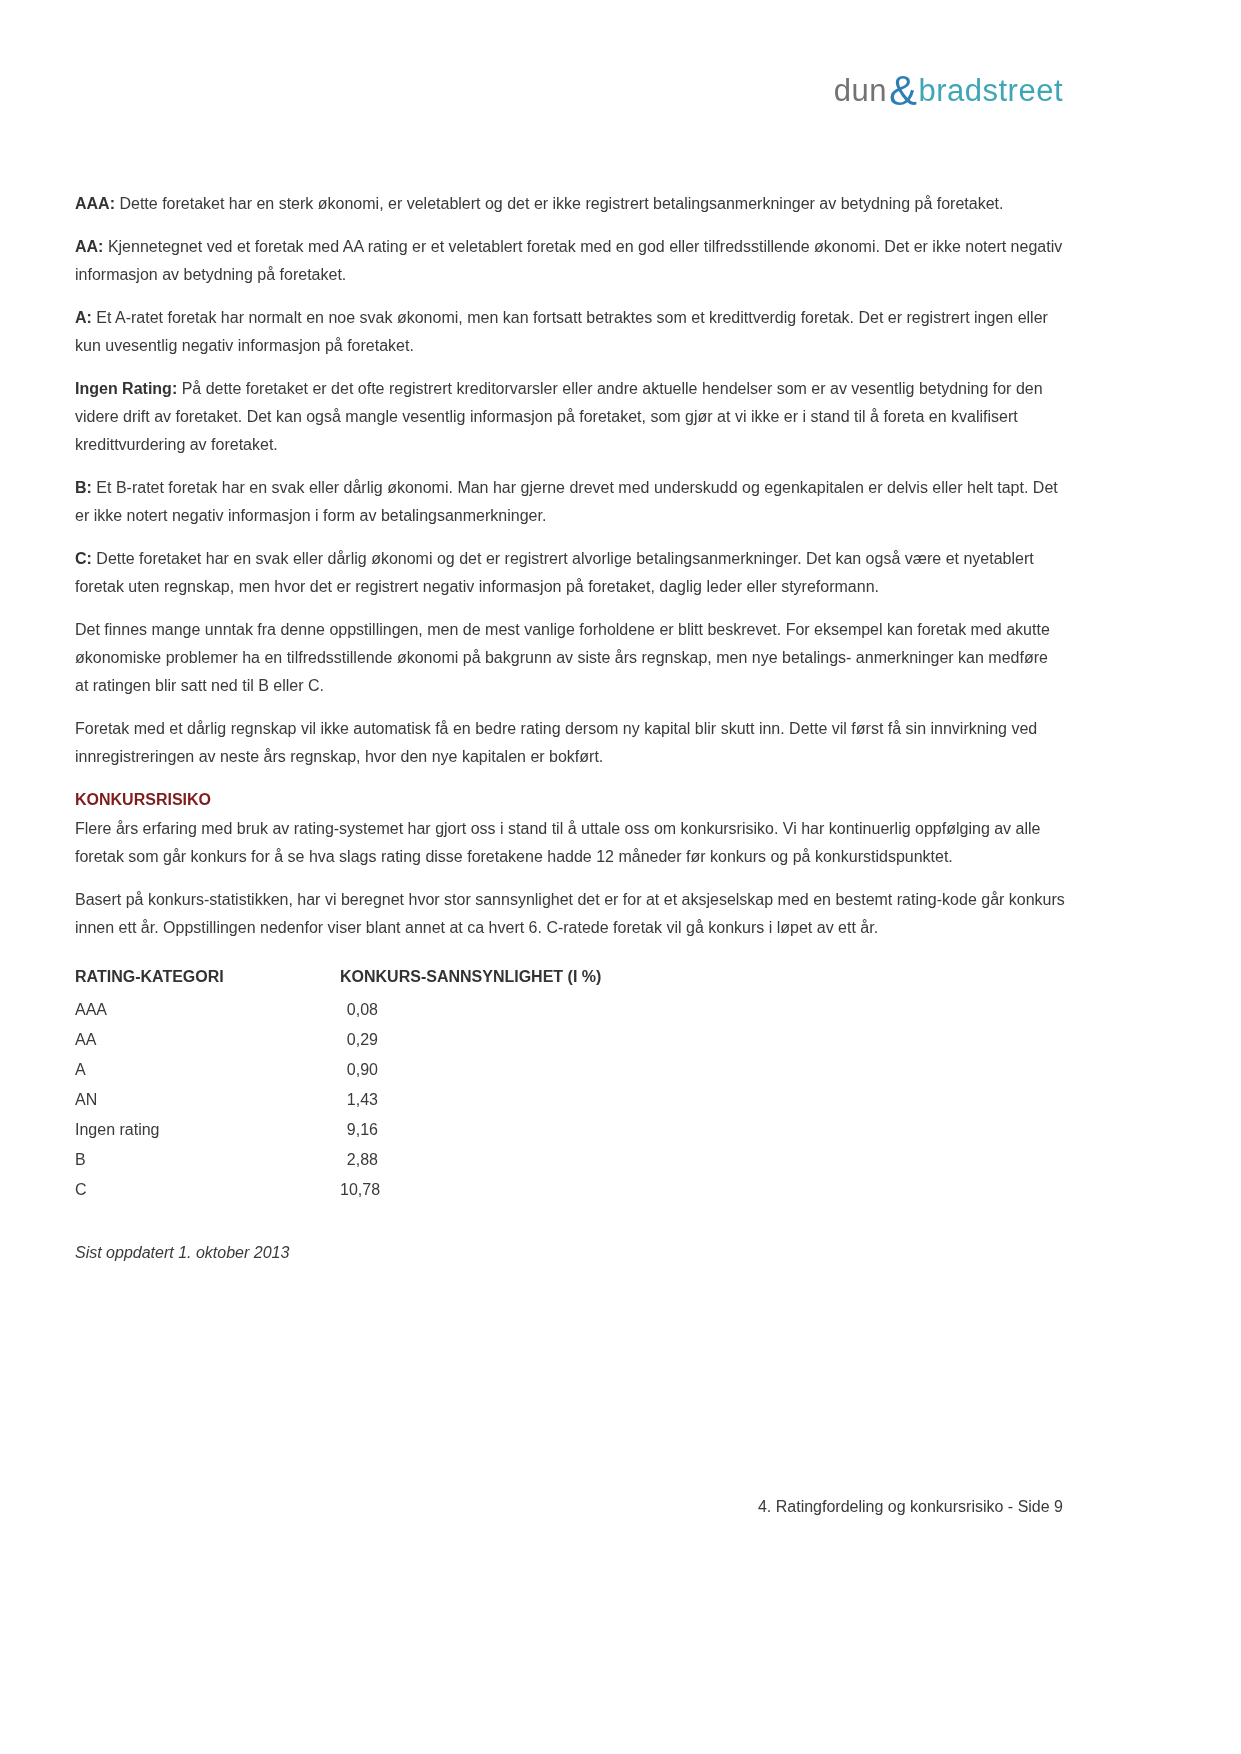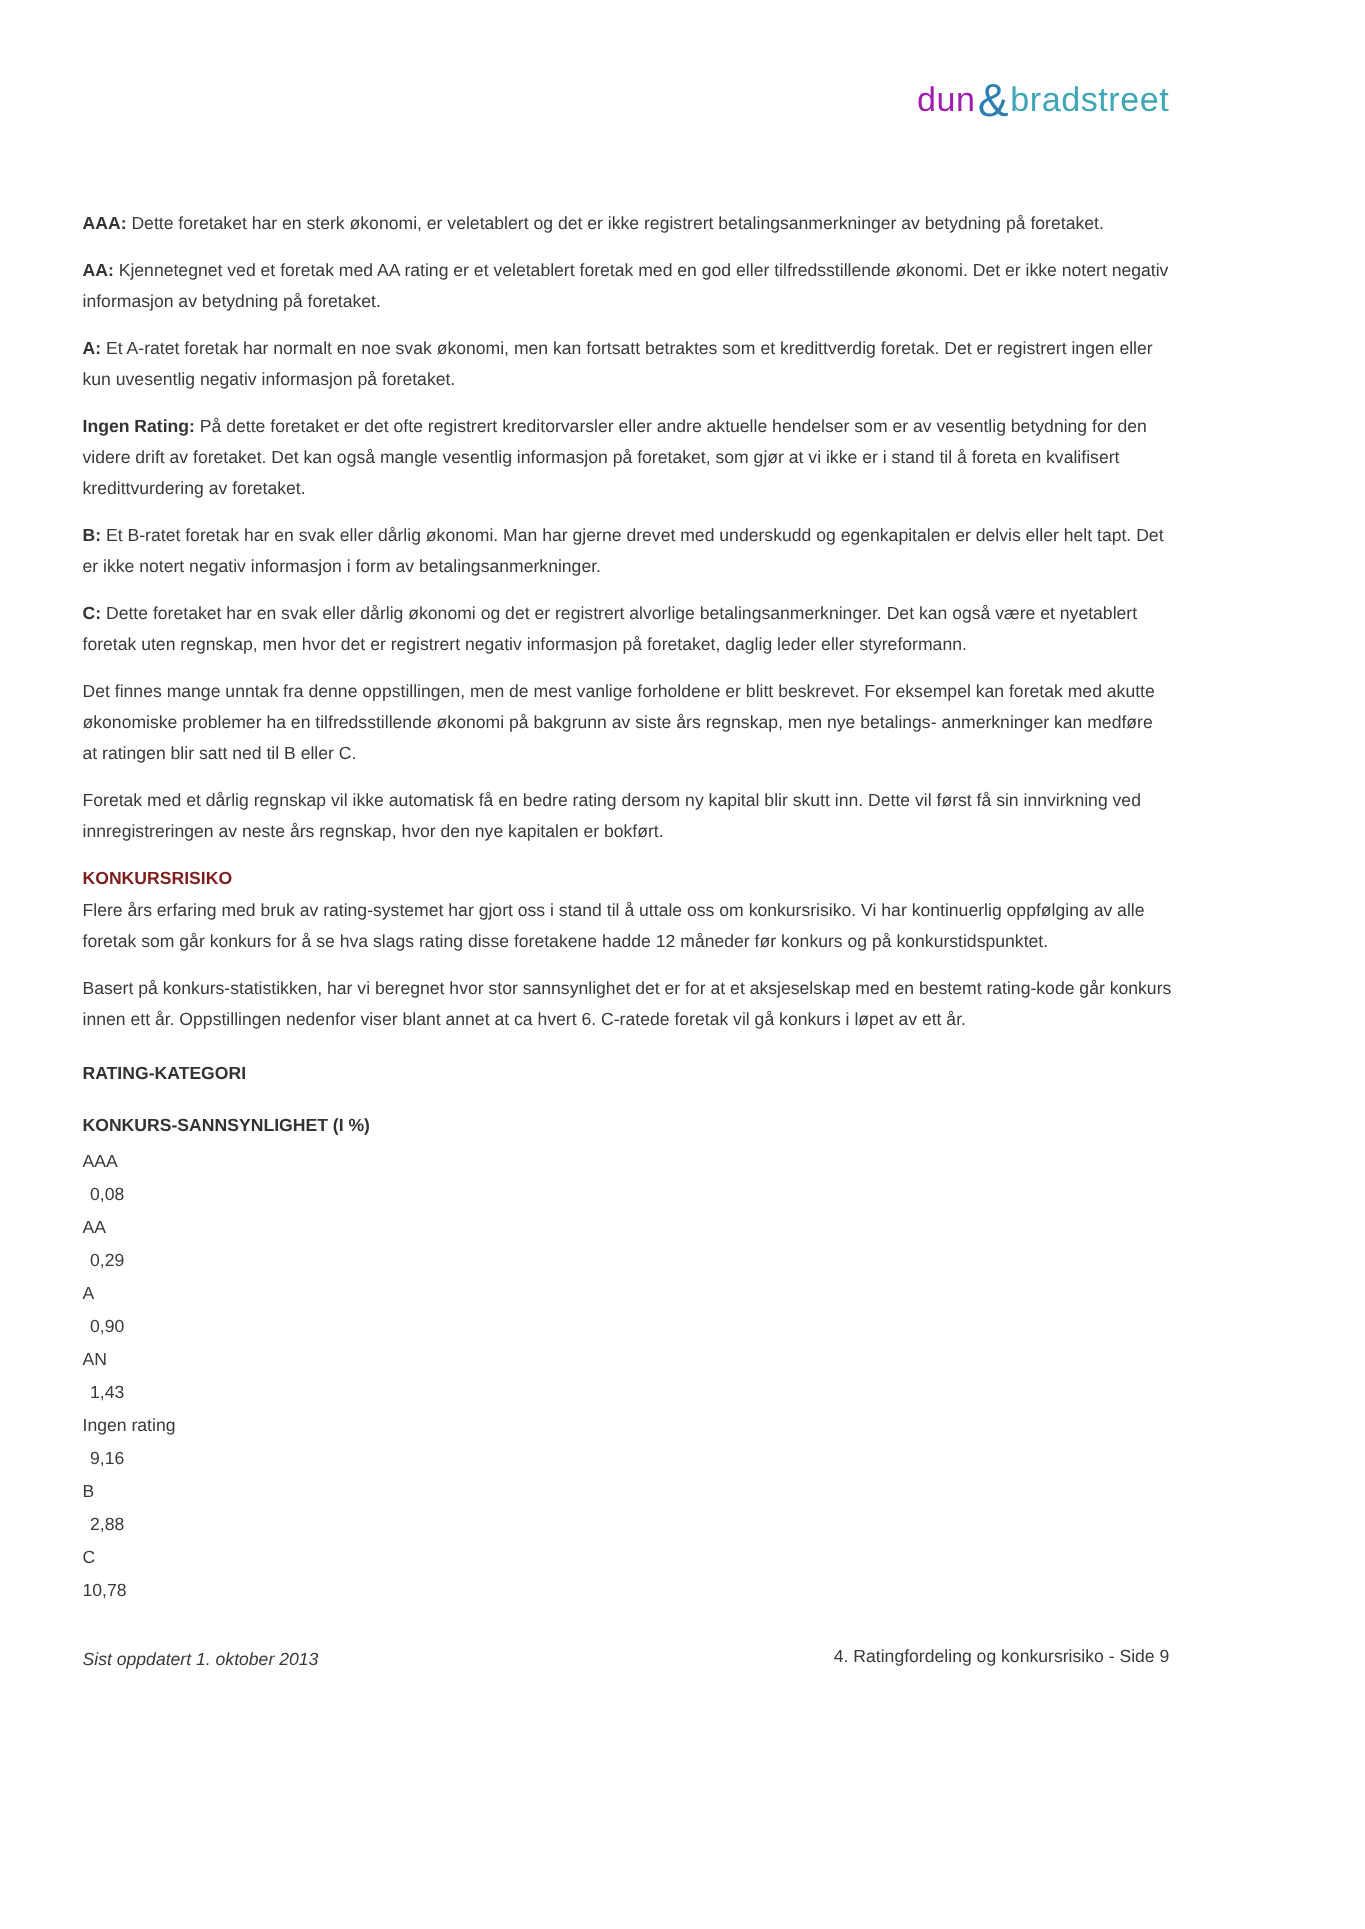--- a/index.html
+++ b/index.html
@@ -16,21 +16,21 @@
   }
   .logo {
     position: absolute;
     top: 66px;
     right: 178px;
     white-space: nowrap;
     font-size: 31px;
     letter-spacing: 0.5px;
     line-height: 1;
   }
-  .logo-dun { color: #a21caf; font-weight: 500; }
+  .logo-dun { color: #737373; font-weight: 500; }
   .logo-amp {
     color: #2d7eb5;
     font-size: 42px;
     font-weight: 400;
     position: relative;
     top: 4px;
     margin: 0 1px 0 2px;
   }
   .logo-bradstreet { color: #3ea6b6; font-weight: 400; }
   .content {
@@ -45,25 +45,25 @@
   .para strong { font-weight: 700; color: #333333; }
   .section-heading {
     font-size: 16px;
     font-weight: 700;
     line-height: 28px;
     margin: 0;
     color: #7f1d1d;
   }
   .para.after-heading { margin-top: 1px; }
   .table { margin-top: 20px; }
-  .trow { display: flex; line-height: 30px; flex-direction: column; }
+  .trow { display: flex; line-height: 30px; }
   .trow.thead { font-weight: 700; color: #333333; margin-bottom: 3px; }
   .tcell.cat { width: 265px; }
   .tcell.val { width: 38px; text-align: right; }
-  .tcell.val-header { text-align: left; margin-top: 17px; }
+  .tcell.val-header { text-align: left; }
   .updated {
     margin-top: 34px;
     font-style: italic;
   }
   .footer {
     position: absolute;
     top: 1498px;
     right: 178px;
     font-size: 16px;
     color: #3a3a3a;

